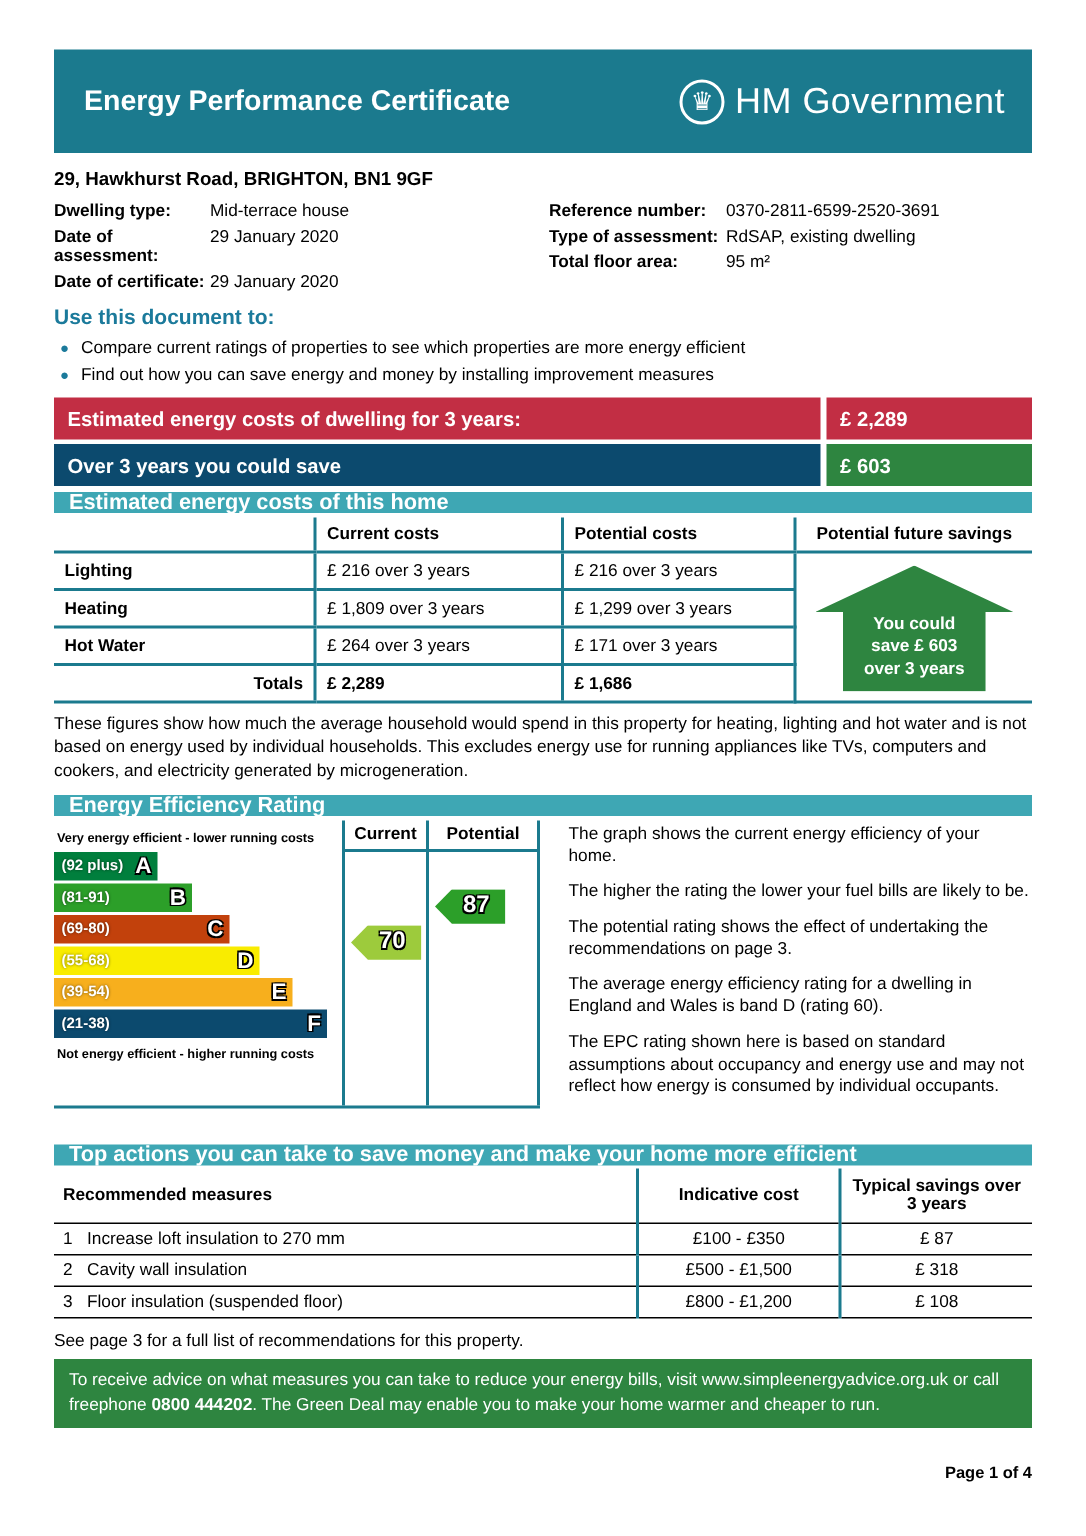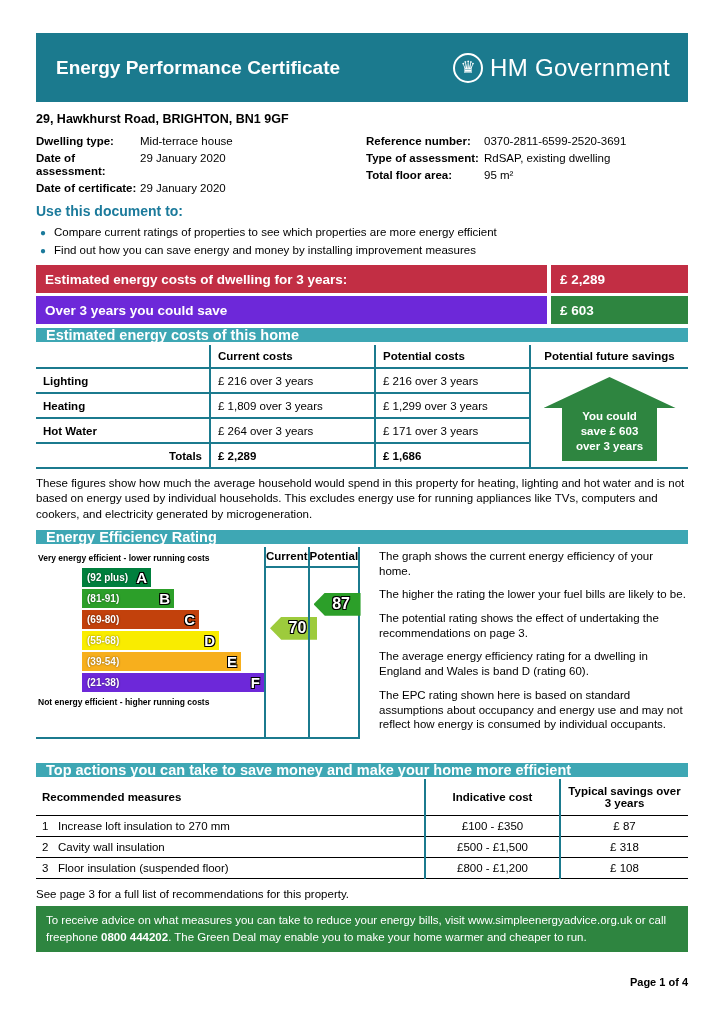--- a/index.html
+++ b/index.html
@@ -70,21 +70,21 @@
     display:flex; flex-direction:column; align-items:center; justify-content:flex-end;
     font-size:11.5px; font-weight:bold; line-height:1.3; padding-bottom:7px;
   }
   .costs-note { margin-top:7px; font-size:11.5px; line-height:1.33; }
 
   
   .eer-section { display:flex; margin-top:3px; }
   .epc-chart { width:324px; display:flex; border-bottom:2px solid #1B7A8E; height:192px; }
   .epc-left { flex:1; padding-top:6px; }
   .epc-note { font-size:8.5px; font-weight:bold; padding-left:2px; }
-  .epc-bands { margin-top:5px; display:flex; flex-direction:column; gap:2px;margin-left:46px; }
+  .epc-bands { margin-top:5px; display:flex; flex-direction:column; gap:2px; }
   .band {
     height:19px; display:flex; align-items:center; padding:0 4px 0 5px;
     color:#fff; font-weight:bold; font-size:10px;
   }
   .band .range { text-shadow:0 0 2px rgba(0,0,0,0.55); }
   .band .letter {
     margin-left:auto; font-size:15px; font-weight:bold; color:#fff; line-height:1;
     text-shadow:-1px -1px 0 #000, 1px -1px 0 #000, -1px 1px 0 #000, 1px 1px 0 #000;
   }
   .band-a { width:69px; } .band-b { width:92px; } .band-c { width:117px; }
@@ -196,21 +196,21 @@
   <div class="banners">
     <div class="banner-row">
       <div class="banner-main" style="background-color: rgb(194, 46, 68);">
         <span>Estimated energy costs of dwelling for 3 years:</span>
       </div>
       <div class="banner-value" style="background-color: rgb(194, 46, 68);">
         <span>£ 2,289</span>
       </div>
     </div>
     <div class="banner-row">
-      <div class="banner-main" style="background-color: #6d28d9;">
+      <div class="banner-main" style="background-color: #0c4a6e;">
         <span>Over 3 years you could save</span>
       </div>
       <div class="banner-value" style="background-color: rgb(46, 133, 64);">
         <span>£ 603</span>
       </div>
     </div>
   </div>
 
   <div class="section-banner">Estimated energy costs of this home</div>
 
@@ -274,21 +274,21 @@
             <span class="letter">C</span>
           </div>
           <div class="band band-d" style="background-color: rgb(249, 236, 0);">
             <span class="range">(55-68)</span>
             <span class="letter">D</span>
           </div>
           <div class="band band-e" style="background-color: rgb(247, 175, 29);">
             <span class="range">(39-54)</span>
             <span class="letter">E</span>
           </div>
-          <div class="band band-f" style="background-color: #6d28d9; gap: 12px;">
+          <div class="band band-f" style="background-color: #0c4a6e; gap: 12px;">
             <span class="range">(21-38)</span>
             <span class="letter">F</span>
           </div>
         </div>
         <div class="epc-note epc-bottom-note">Not energy efficient - higher running costs</div>
       </div>
       <div class="epc-col">
         <div class="epc-col-head">Current</div>
         <div class="rating-arrow arrow-current" style="background-color: rgb(157, 203, 60);">
           <span class="num">70</span>

